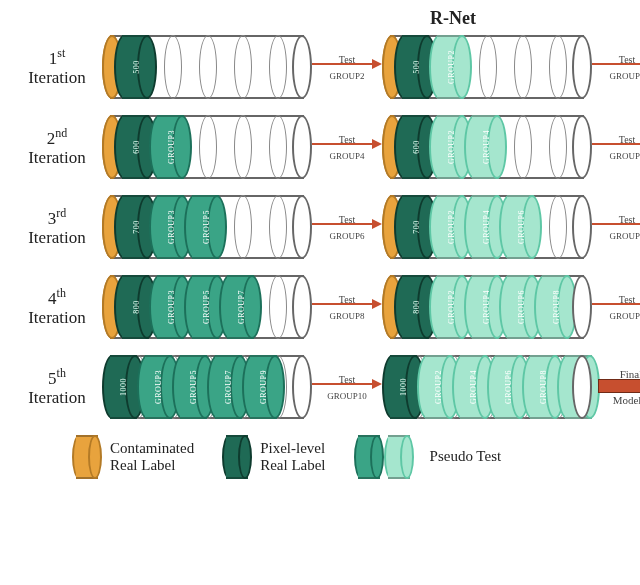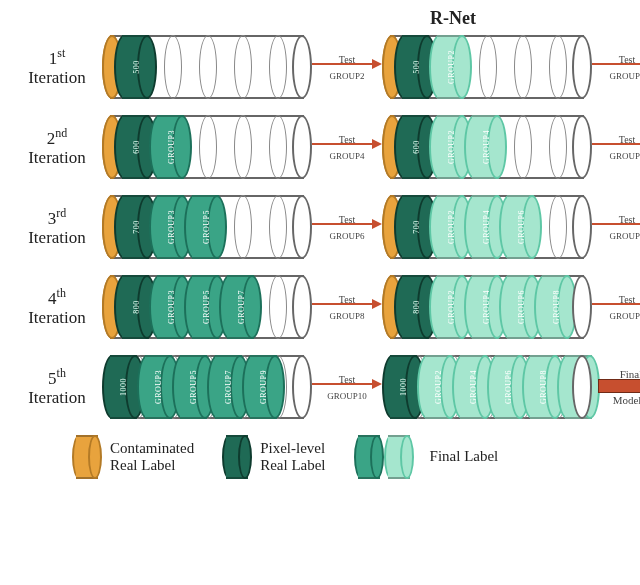--- a/index.html
+++ b/index.html
@@ -551,16 +551,16 @@
           <div class="body"></div>
           <div class="cap r"></div>
         </div>
       <div class="legbox mint">
           <div class="cap l"></div>
           <div class="body"></div>
           <div class="cap r"></div>
         </div>
     </div>
     <div class="legtxt">
-      <span>Final Label</span>
+      <span>Pseudo Test</span>
     </div>
   </div>
 </div>
 
 </body></html>

